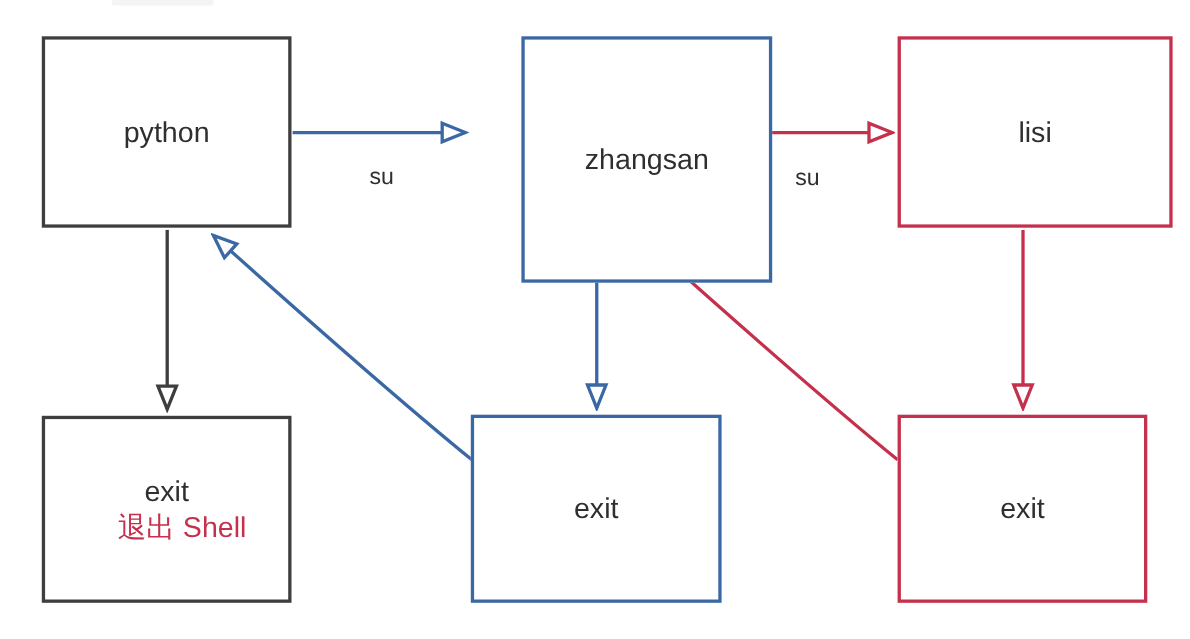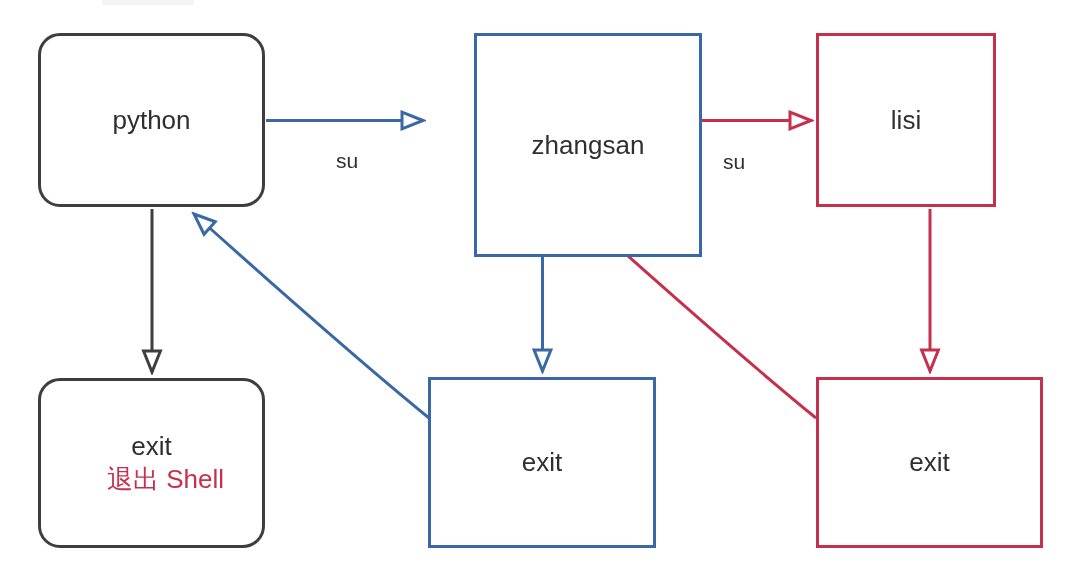--- a/index.html
+++ b/index.html
@@ -32,27 +32,27 @@
     border: 3px solid #3e3e3e;
     display: flex;
     flex-direction: column;
     align-items: center;
     justify-content: center;
     font-size: 26px;
     color: #2f2f2f;
     text-align: center;
     line-height: 33px;
   }
-  .node.stroke-dark { border-color: #3e3e3e; border-radius: 22px; }
+  .node.stroke-dark { border-color: #3e3e3e; }
   .node.stroke-blue { border-color: #3a68a4; }
   .node.stroke-red  { border-color: #c5304c; }
 
   #node-python        { left: 38px;  top: 33px;  width: 227px; height: 174px; }
   #node-zhangsan      { left: 428px; top: 33px;  width: 228px; height: 224px; margin-left: 46px; }
-  #node-lisi          { left: 816px; top: 33px;  width: 180px; height: 174px; }
+  #node-lisi          { left: 816px; top: 33px;  width: 250px; height: 174px; }
   #node-exit-shell    { left: 38px;  top: 378px; width: 227px; height: 170px; }
   #node-exit-zhangsan { left: 428px; top: 377px; width: 228px; height: 171px; }
   #node-exit-lisi     { left: 816px; top: 377px; width: 227px; height: 171px; }
 
   .red-text { color: #c5304c; margin-left: 28px; }
 
   .edge-label {
     position: absolute;
     font-size: 21px;
     color: #2f2f2f;

